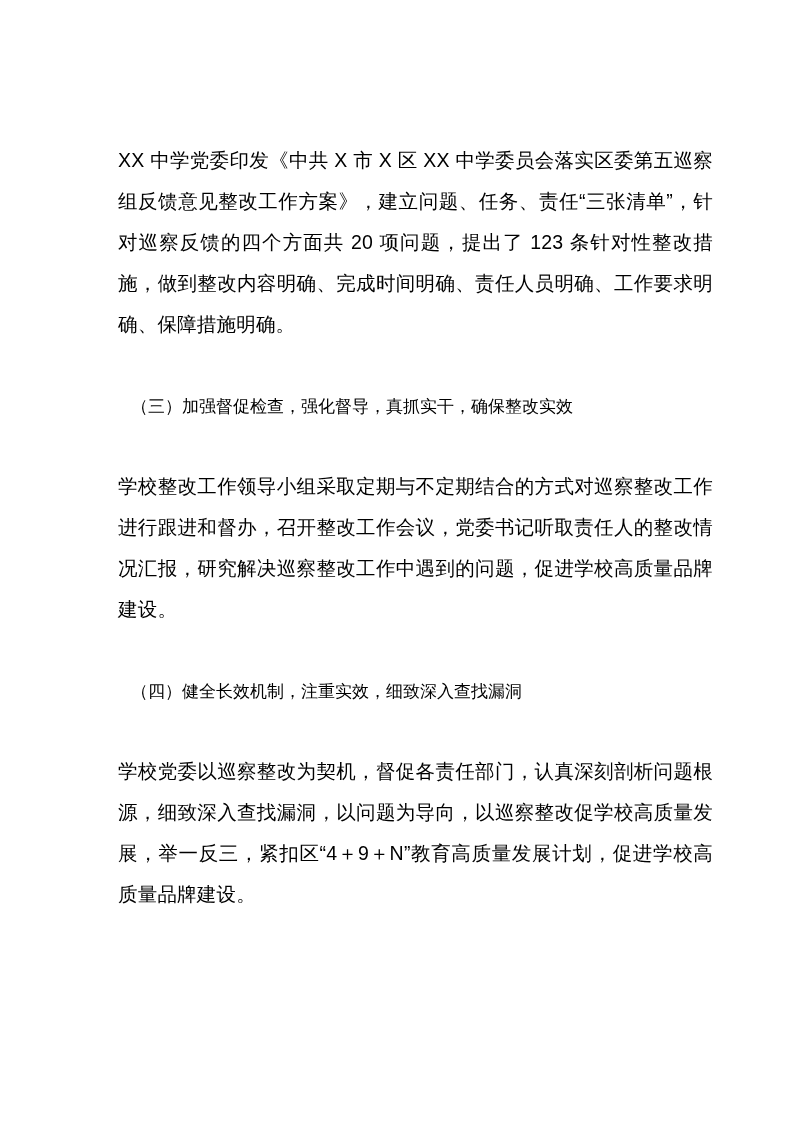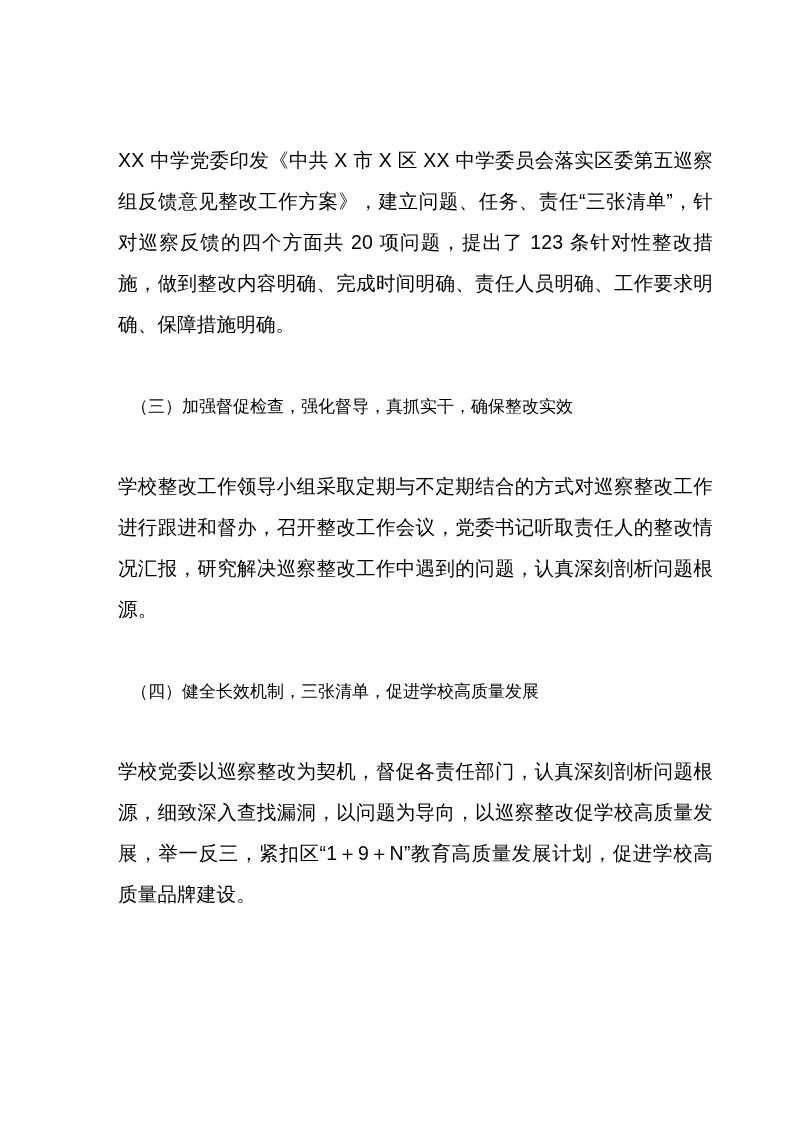--- a/index.html
+++ b/index.html
@@ -55,27 +55,27 @@
   <div class="doc-body">
 
     <p class="para">XX 中学党委印发《中共 X 市 X 区 XX 中学委员会落实区委第五巡察组反馈意见整改工作方案》，建立问题、任务、责任“三张清单”，针对巡察反馈的四个方面共 20 项问题，提出了 123 条针对性整改措施，做到整改内容明确、完成时间明确、责任人员明确、工作要求明确、保障措施明确。</p>
 
     <div class="spacer-lg"></div>
 
     <p class="heading">（三）加强督促检查，强化督导，真抓实干，确保整改实效</p>
 
     <div class="spacer-md"></div>
 
-    <p class="para">学校整改工作领导小组采取定期与不定期结合的方式对巡察整改工作进行跟进和督办，召开整改工作会议，党委书记听取责任人的整改情况汇报，研究解决巡察整改工作中遇到的问题，认真深刻剖析问题根源。</p>
+    <p class="para">学校整改工作领导小组采取定期与不定期结合的方式对巡察整改工作进行跟进和督办，召开整改工作会议，党委书记听取责任人的整改情况汇报，研究解决巡察整改工作中遇到的问题，促进学校高质量品牌建设。</p>
 
     <div class="spacer-lg"></div>
 
-    <p class="heading">（四）健全长效机制，三张清单，促进学校高质量发展</p>
+    <p class="heading">（四）健全长效机制，注重实效，细致深入查找漏洞</p>
 
     <div class="spacer-md"></div>
 
-    <p class="para">学校党委以巡察整改为契机，督促各责任部门，认真深刻剖析问题根源，细致深入查找漏洞，以问题为导向，以巡察整改促学校高质量发展，举一反三，紧扣区“1＋9＋N”教育高质量发展计划，促进学校高质量品牌建设。</p>
+    <p class="para">学校党委以巡察整改为契机，督促各责任部门，认真深刻剖析问题根源，细致深入查找漏洞，以问题为导向，以巡察整改促学校高质量发展，举一反三，紧扣区“4＋9＋N”教育高质量发展计划，促进学校高质量品牌建设。</p>
 
     <div class="spacer-lg"></div>
 
 
   </div>
 </div>
 
 </body></html>

